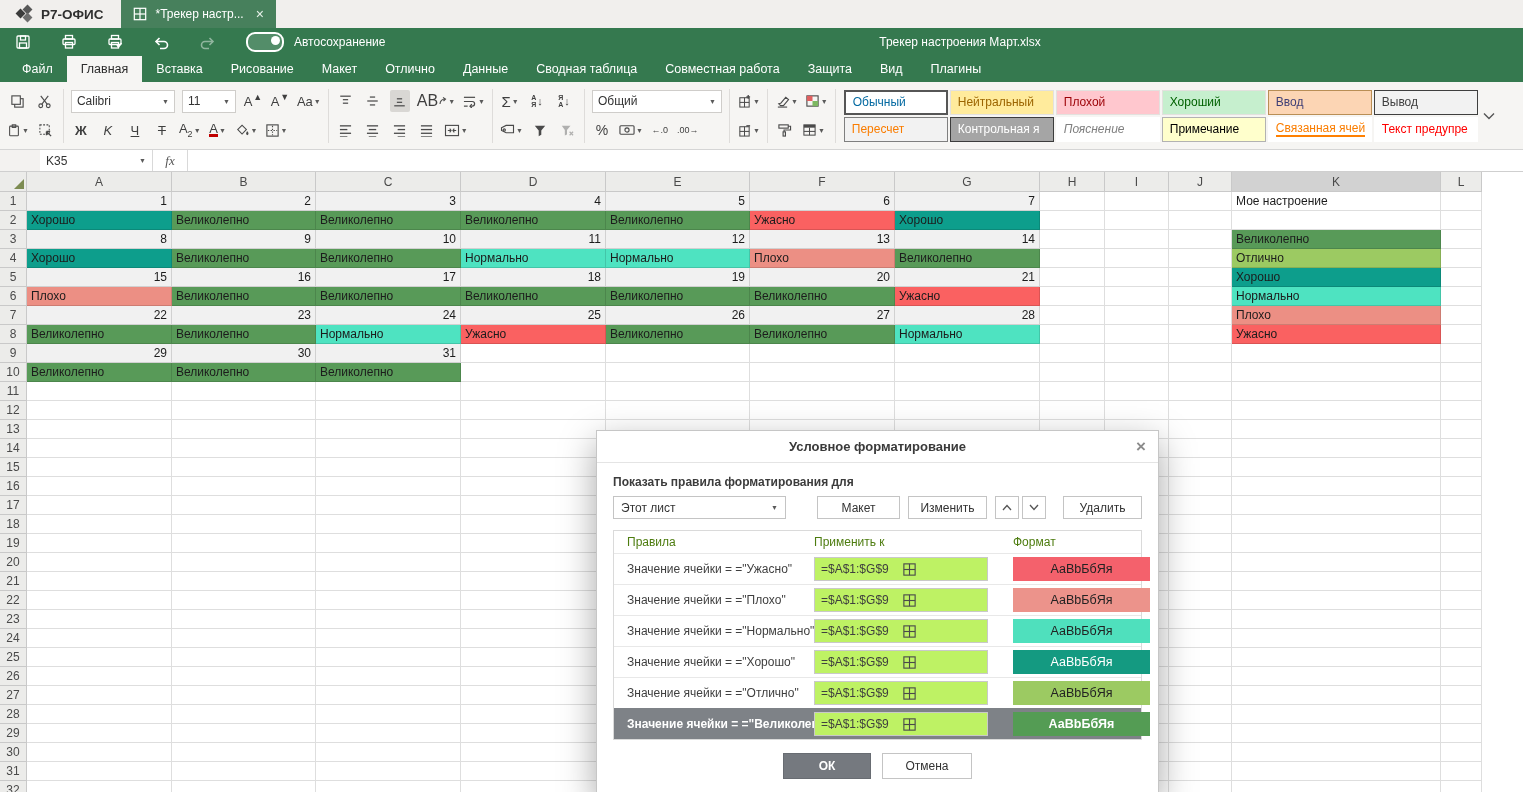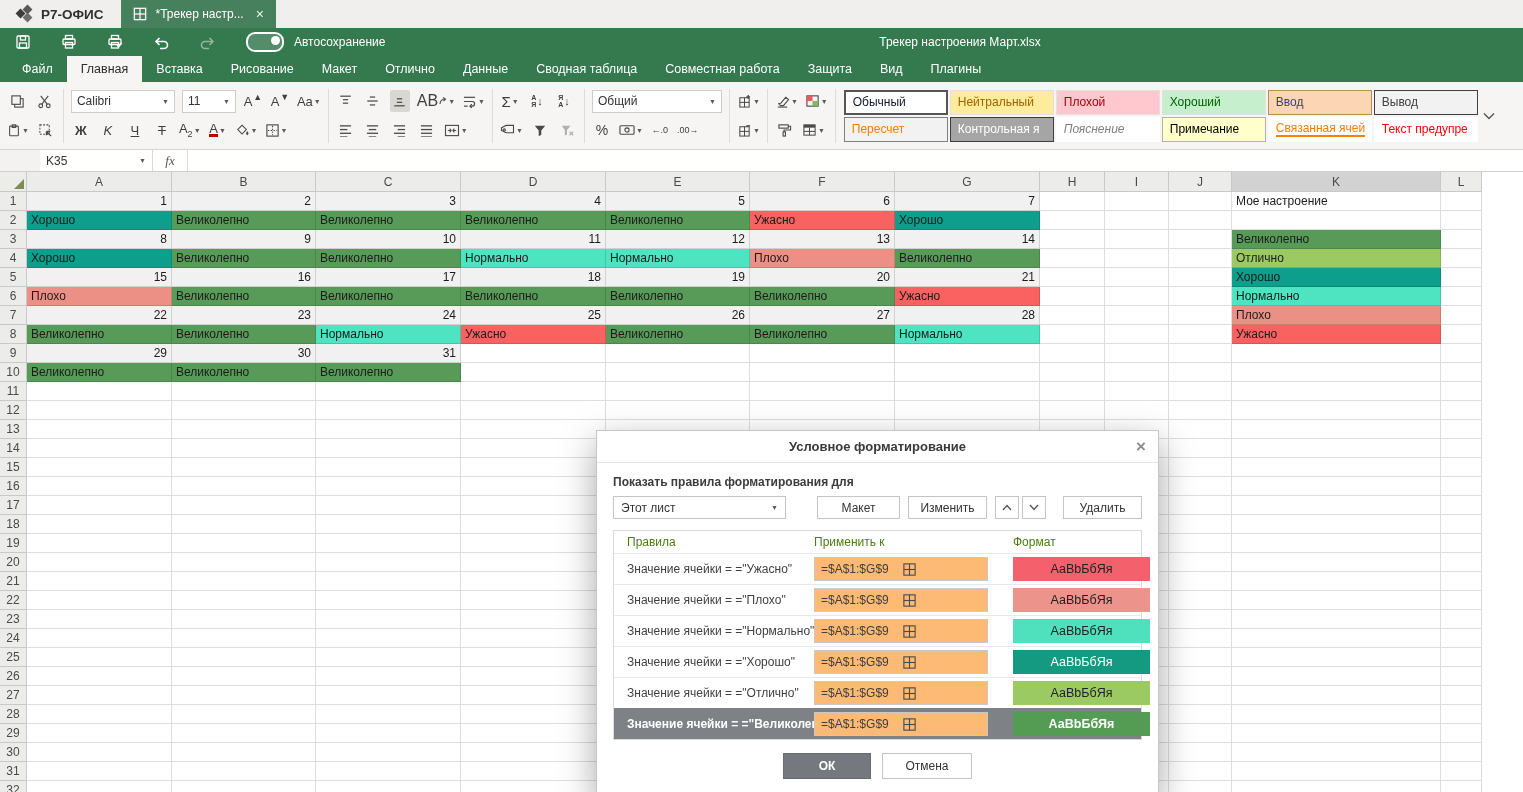--- a/index.html
+++ b/index.html
@@ -70,21 +70,21 @@
   .dlg-body{padding:8px 16px 12px;}
   .dlg-label{font-size:12px;color:#3c3c3c;margin:4px 0 7px;font-weight:bold;}
   .dlg-controls{display:flex;align-items:center;}
   .dsel{width:173px;height:23px;border:1px solid #c4c4c4;display:flex;align-items:center;justify-content:space-between;padding:0 7px;box-sizing:border-box;background:#fff;}
   .dbtn{height:23px;border:1px solid #c4c4c4;background:#fff;font-size:12px;color:#333;display:flex;align-items:center;justify-content:center;box-sizing:border-box;}
   .rules-box{border:1px solid #dadada;margin-top:11px;}
   .rules-head{display:flex;align-items:center;height:22px;color:#4d7c0f;font-size:12px;}
   .rule-row{display:flex;align-items:center;height:30px;border-top:1px solid #e8e8e8;font-size:12px;color:#3f3f3f;}
   .rule-row.selected{background:#7e8287;color:#fff;font-weight:bold;border-top-color:#7e8287;}
   .rc1{width:200px;padding-left:13px;box-sizing:border-box;overflow:hidden;white-space:nowrap;flex:none;}
-  .rinput{width:174px;height:24px;border:1px solid #c9c9c9;background:#fdba74;display:flex;align-items:center;box-sizing:border-box;padding-left:6px;color:#3f3f3f;font-weight:normal;flex:none;}
+  .rinput{width:174px;height:24px;border:1px solid #c9c9c9;background:#bef264;display:flex;align-items:center;box-sizing:border-box;padding-left:6px;color:#3f3f3f;font-weight:normal;flex:none;}
   .rinput span{flex:1;}
   .rule-row.selected .rinput{border-color:#5f6putt367;}
   .swatch{width:137px;height:24px;margin-left:25px;display:flex;align-items:center;justify-content:center;font-size:12.5px;flex:none;}
   .dlg-footer{display:flex;justify-content:center;gap:11px;padding:13px 0 3px;}
   .okbtn{width:86px;height:24px;background:#75797f;border:1px solid #686c72;color:#fff;font-weight:bold;display:flex;align-items:center;justify-content:center;font-size:12px;}
   .cancelbtn{width:88px;height:24px;background:#fff;border:1px solid #c4c4c4;color:#333;display:flex;align-items:center;justify-content:center;font-size:12px;}
 </style>
 </head>
 <body>
 
@@ -482,21 +482,21 @@
             <line x1="2" y1="9" x2="14" y2="9"></line>
           </svg>
           <span class="chev">▼</span>
         </span>
     </div>
   </div>
   <div class="rsep"></div>
 
   <div class="stylegal">
       <div class="stylecell selsty" style="background: rgb(255, 255, 255);">
-        <span style="color: #0f172a;">Обычный</span>
+        <span style="color: #0369a1;">Обычный</span>
       </div>
       <div class="stylecell" style="background: rgb(255, 235, 156);">
         <span style="color: rgb(156, 101, 0);">Нейтральный</span>
       </div>
       <div class="stylecell" style="background: rgb(255, 199, 206);">
         <span style="color: rgb(156, 0, 6);">Плохой</span>
       </div>
       <div class="stylecell" style="background: rgb(198, 239, 206);">
         <span style="color: rgb(0, 97, 0);">Хороший</span>
       </div>

